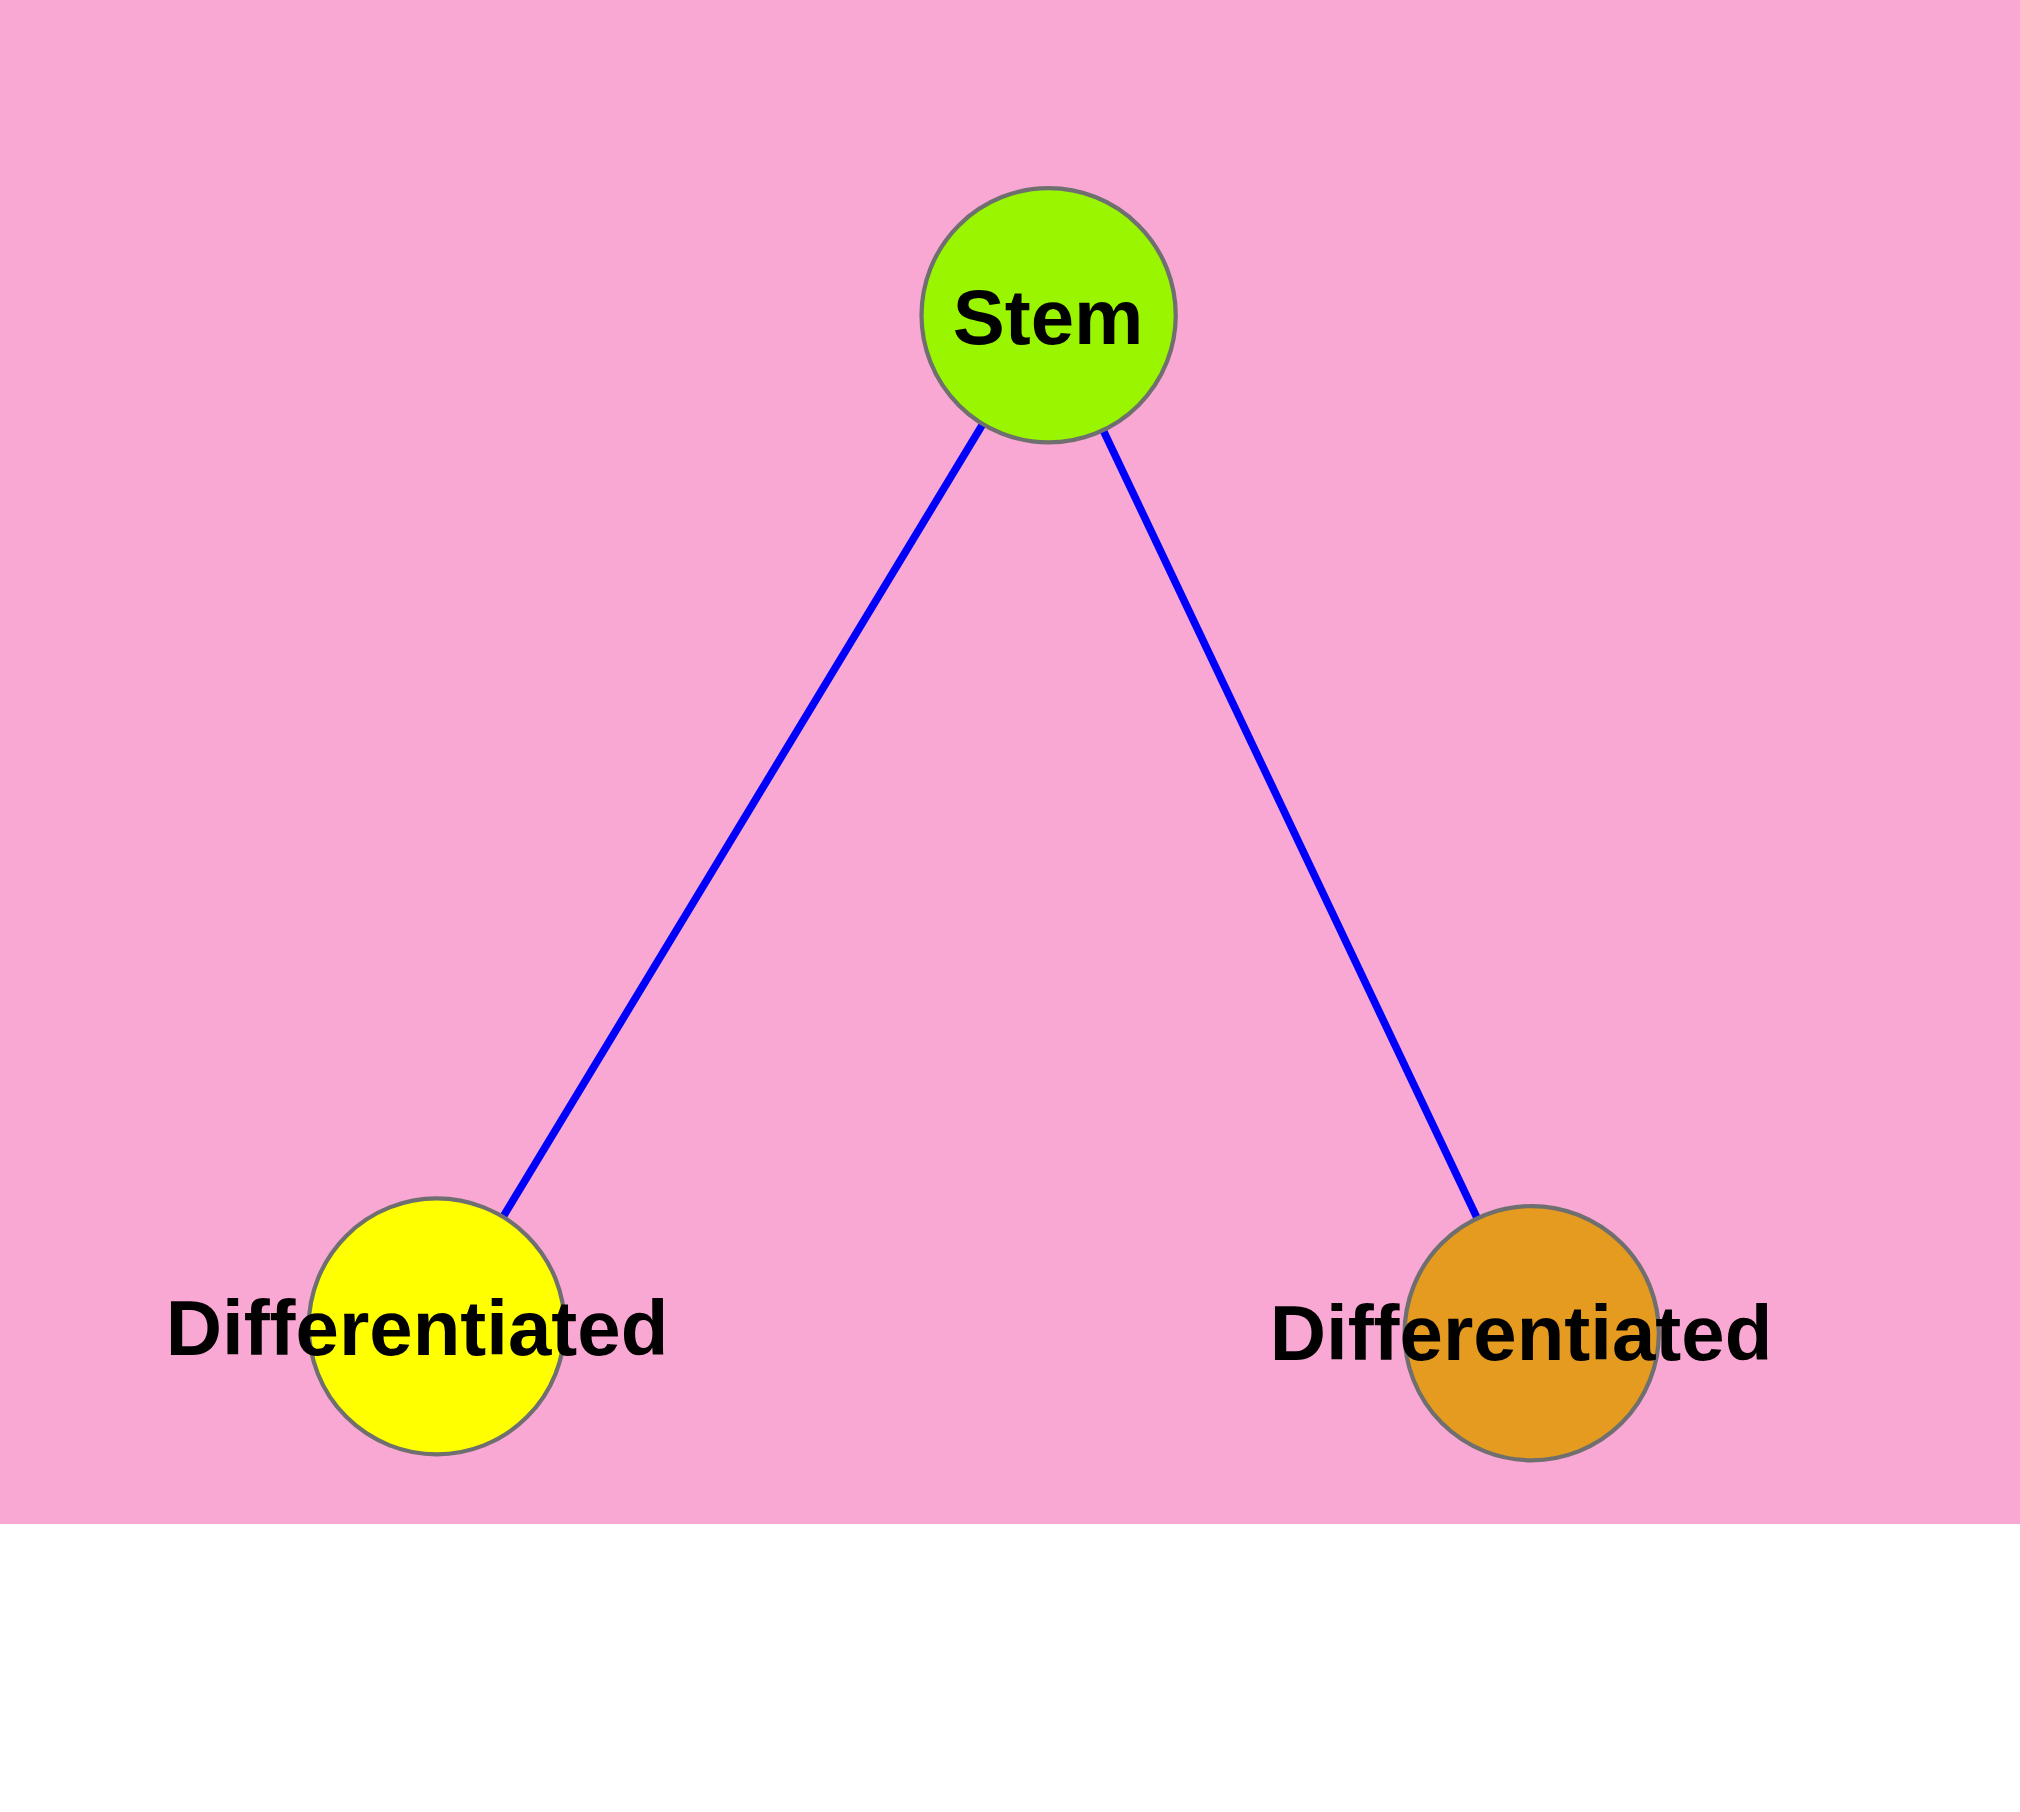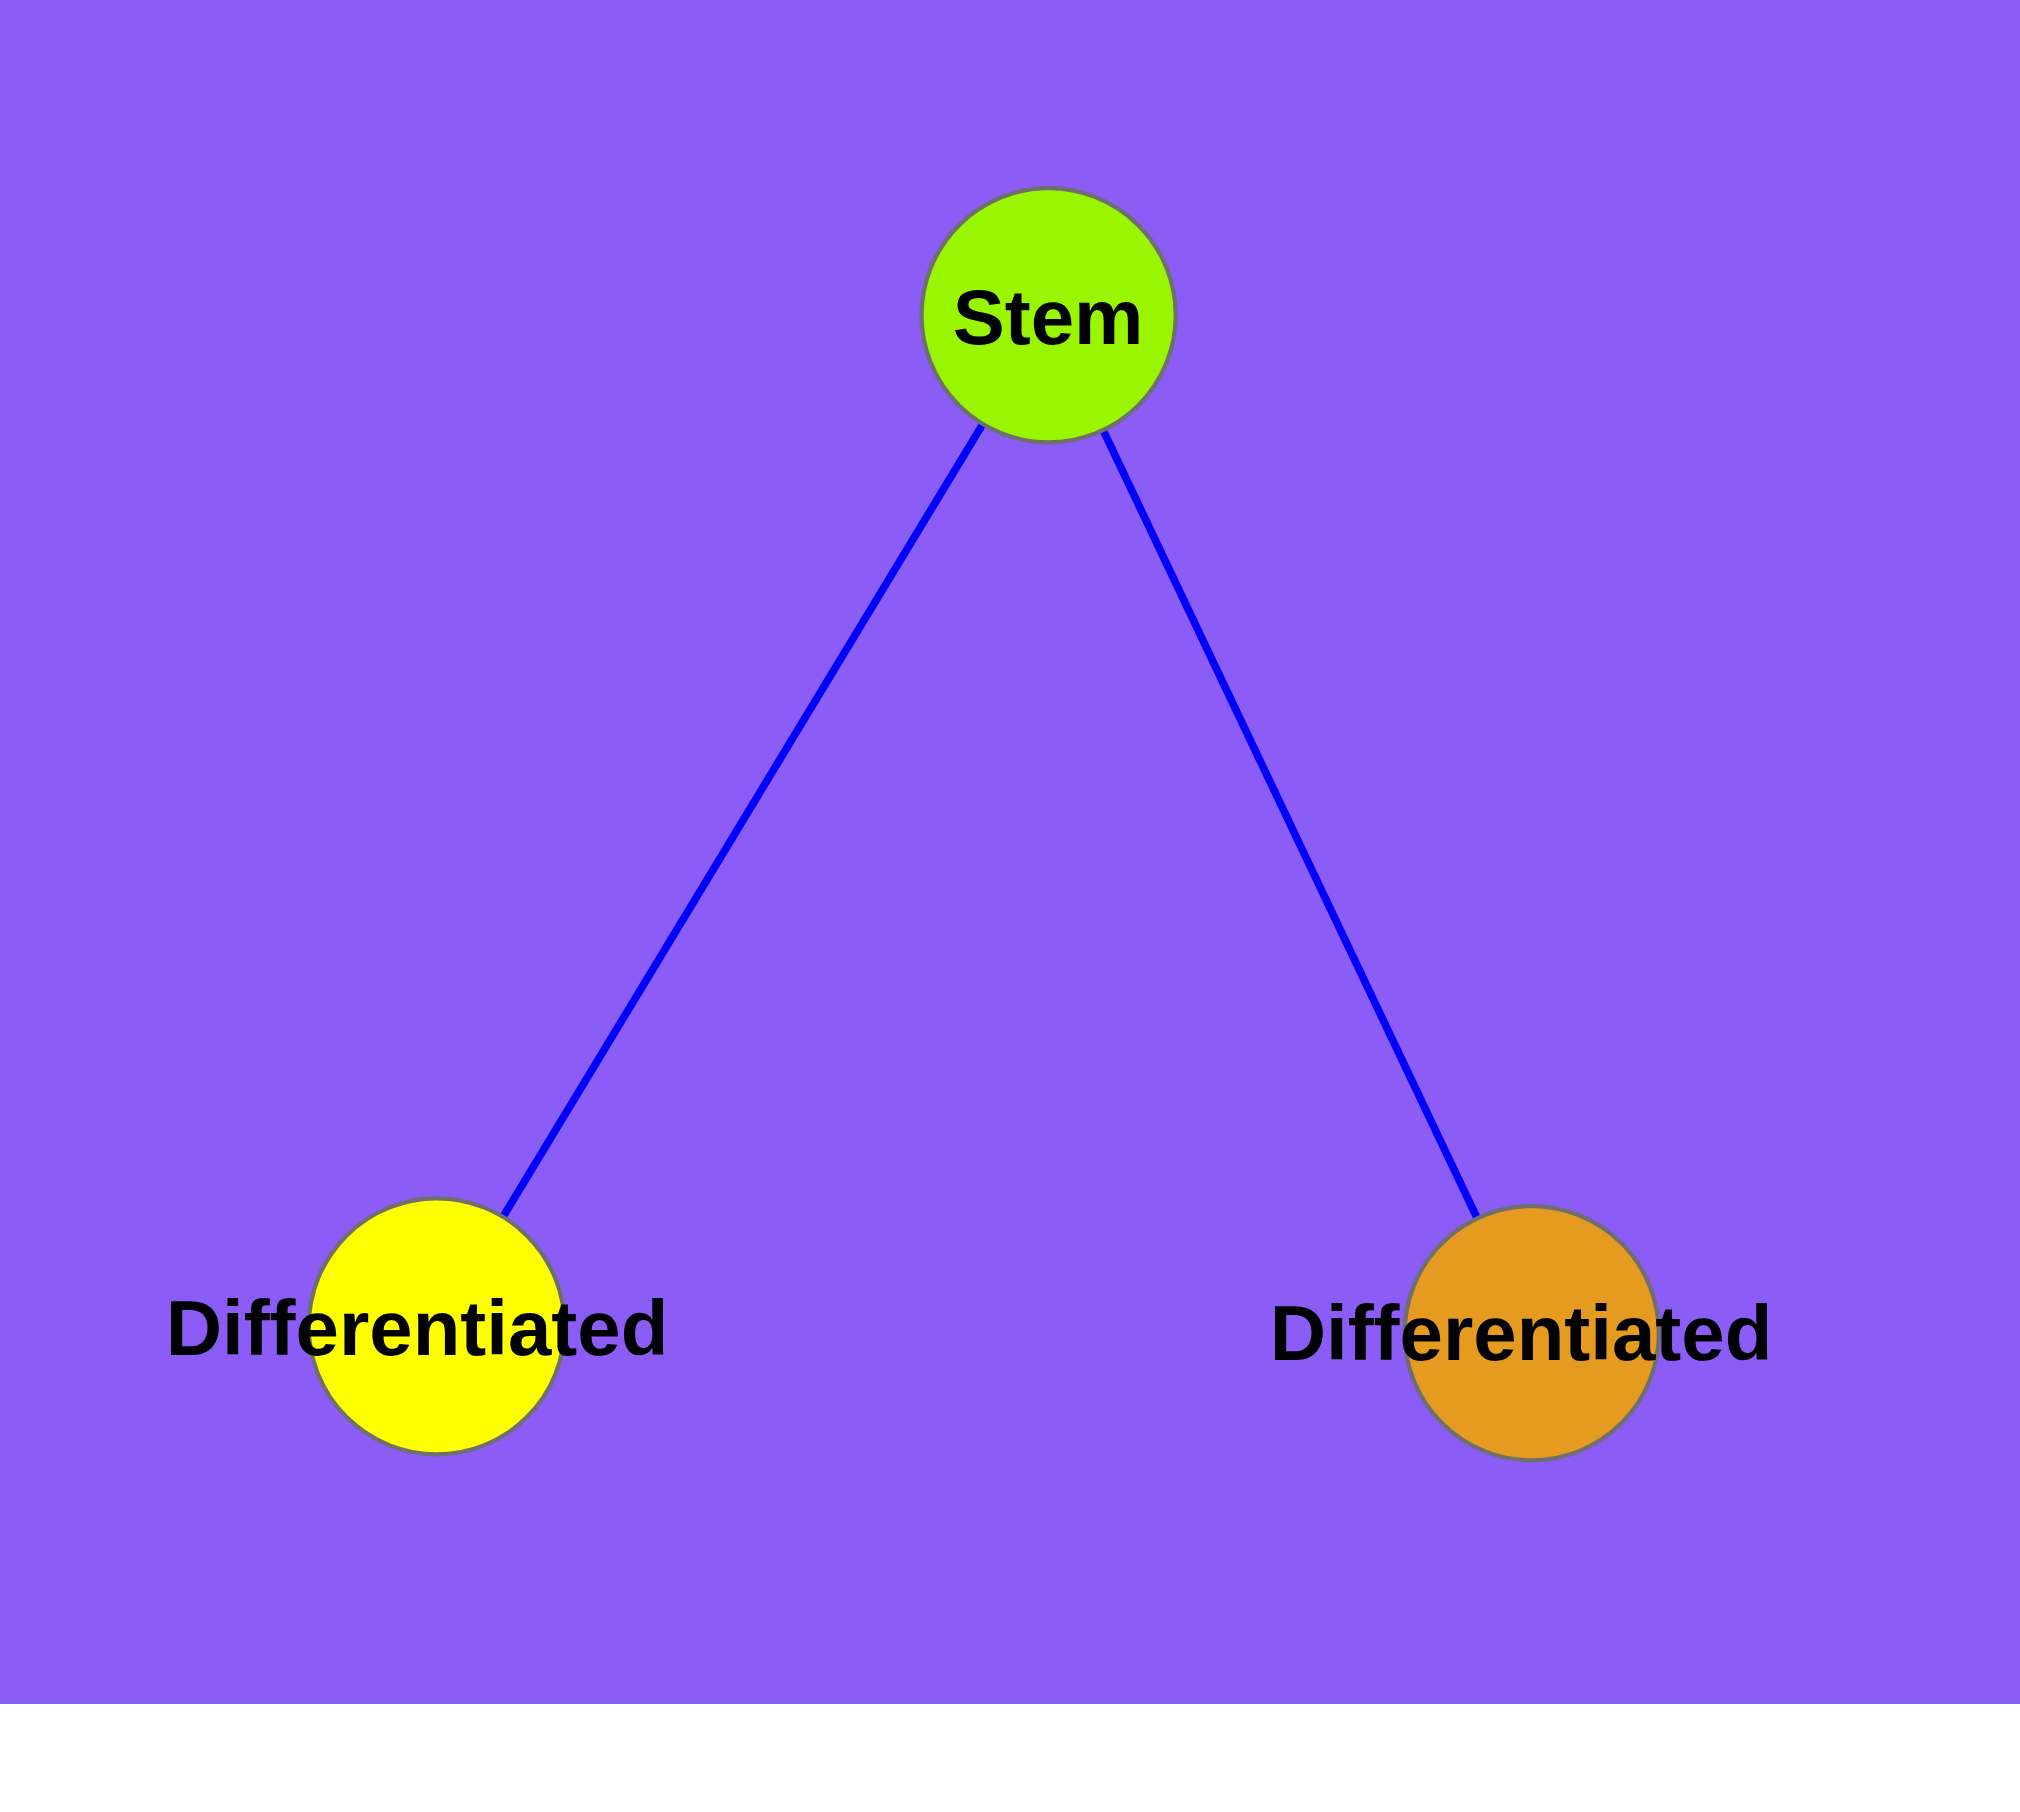--- a/index.html
+++ b/index.html
@@ -2,22 +2,22 @@
 <html style="font-size:13.6px"><head>
 <meta charset="utf-8">
 <style>
   html, body {
     margin: 0;
     padding: 0;
   }
   #canvas {
     position: relative;
     width: 2021px;
-    height: 1704px;
-    background: #8b5cf6;
+    height: 1524px;
+    background: #f9a8d4;
     overflow: hidden;
     font-family: "Liberation Sans", sans-serif;
   }
   #graph-svg {
     position: absolute;
     left: 0;
     top: 0;
     width: 2021px;
     height: 1812px;
   }

